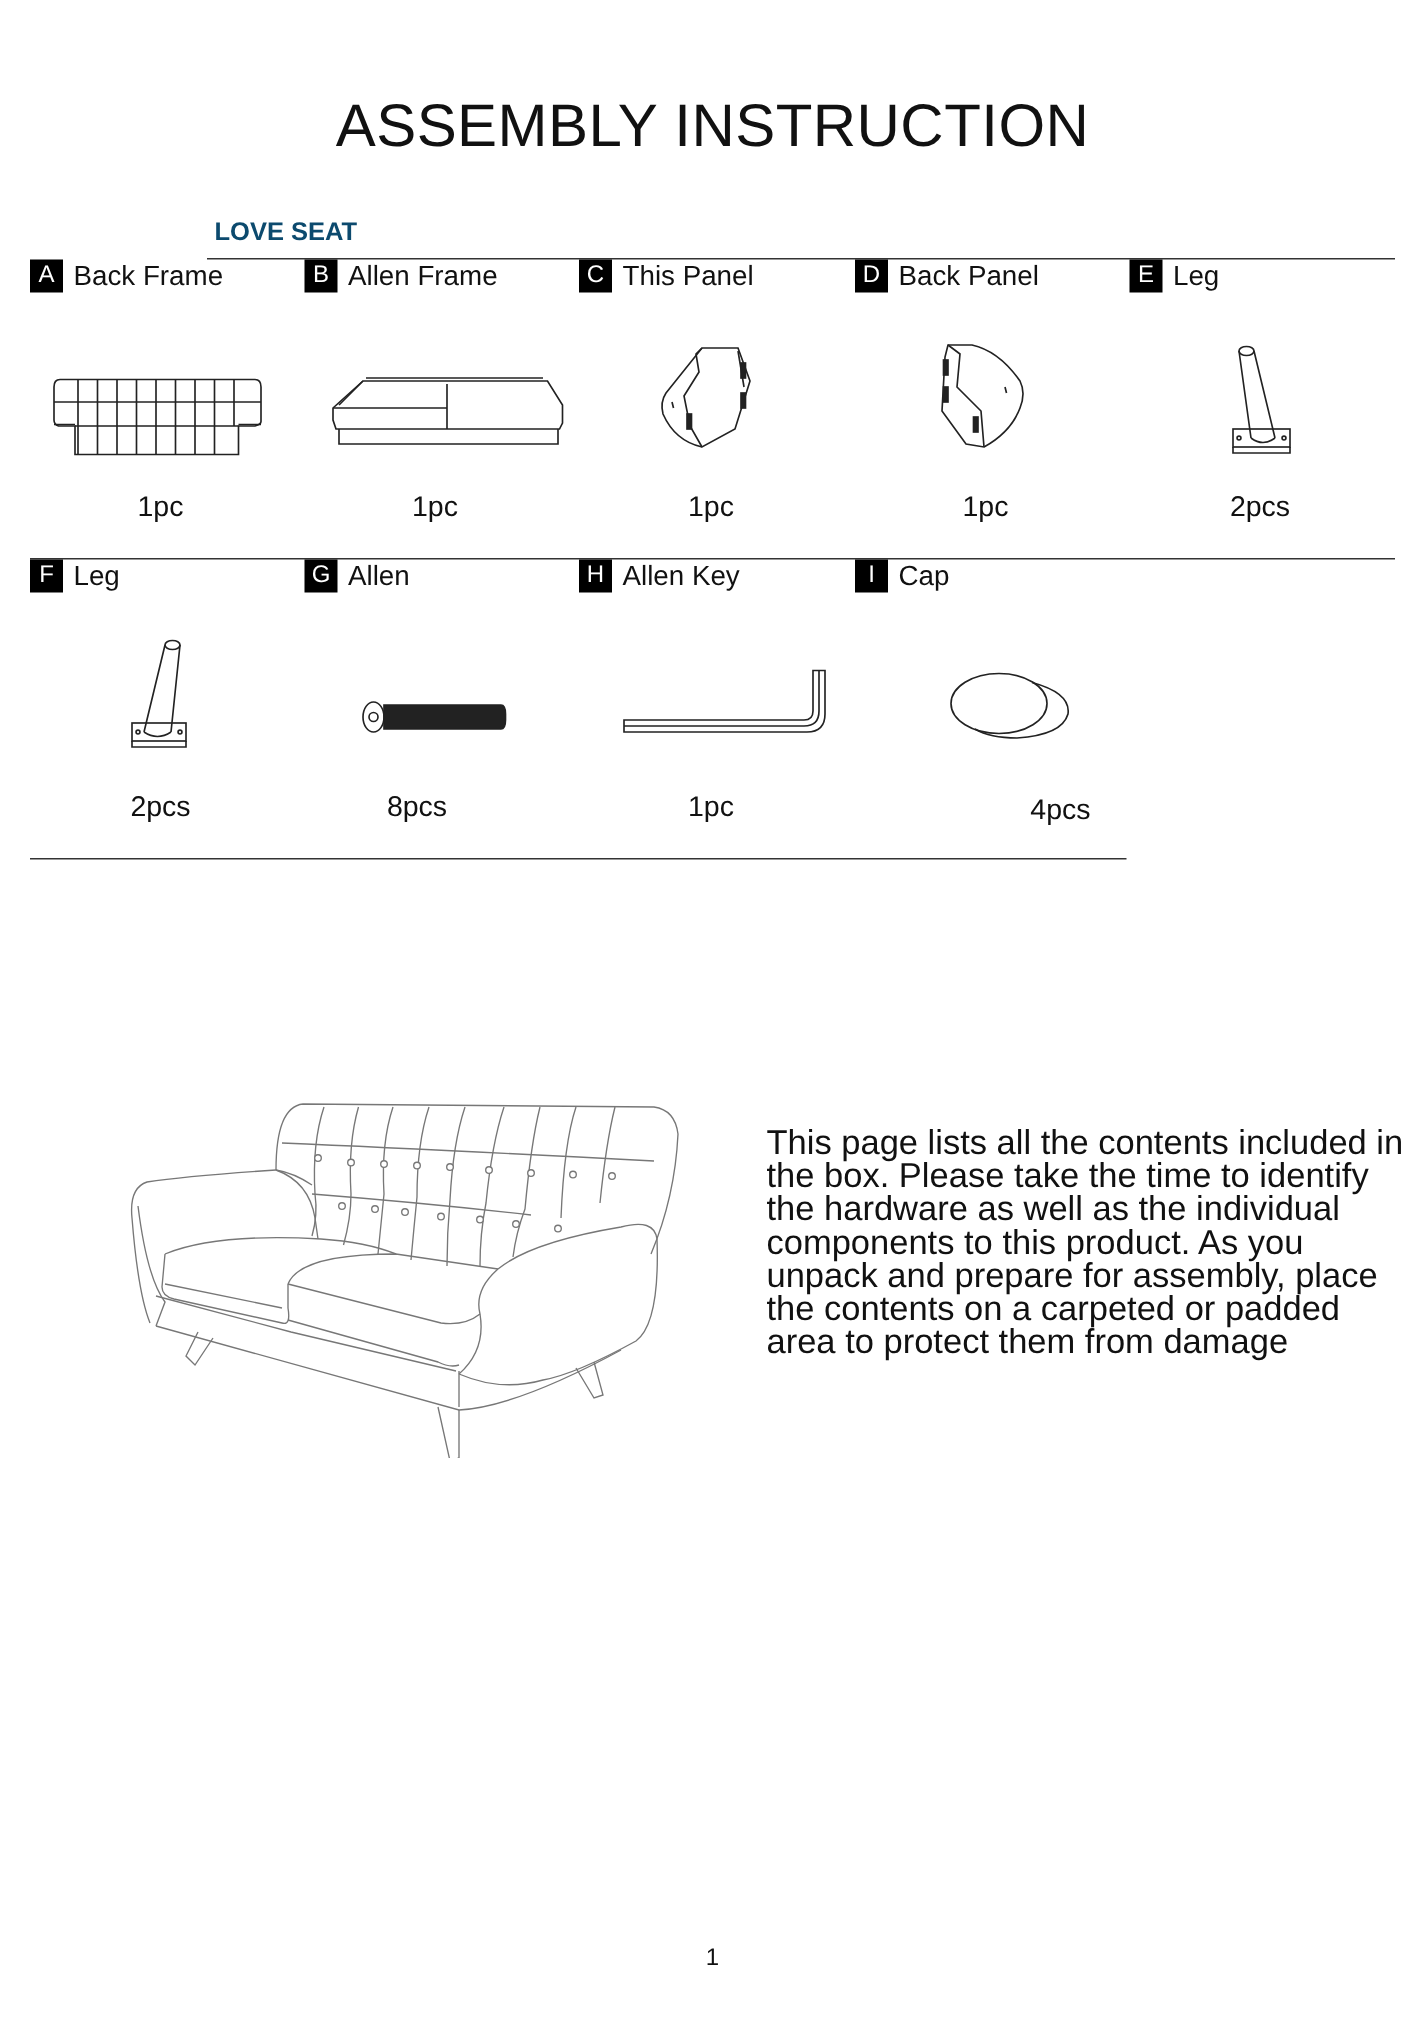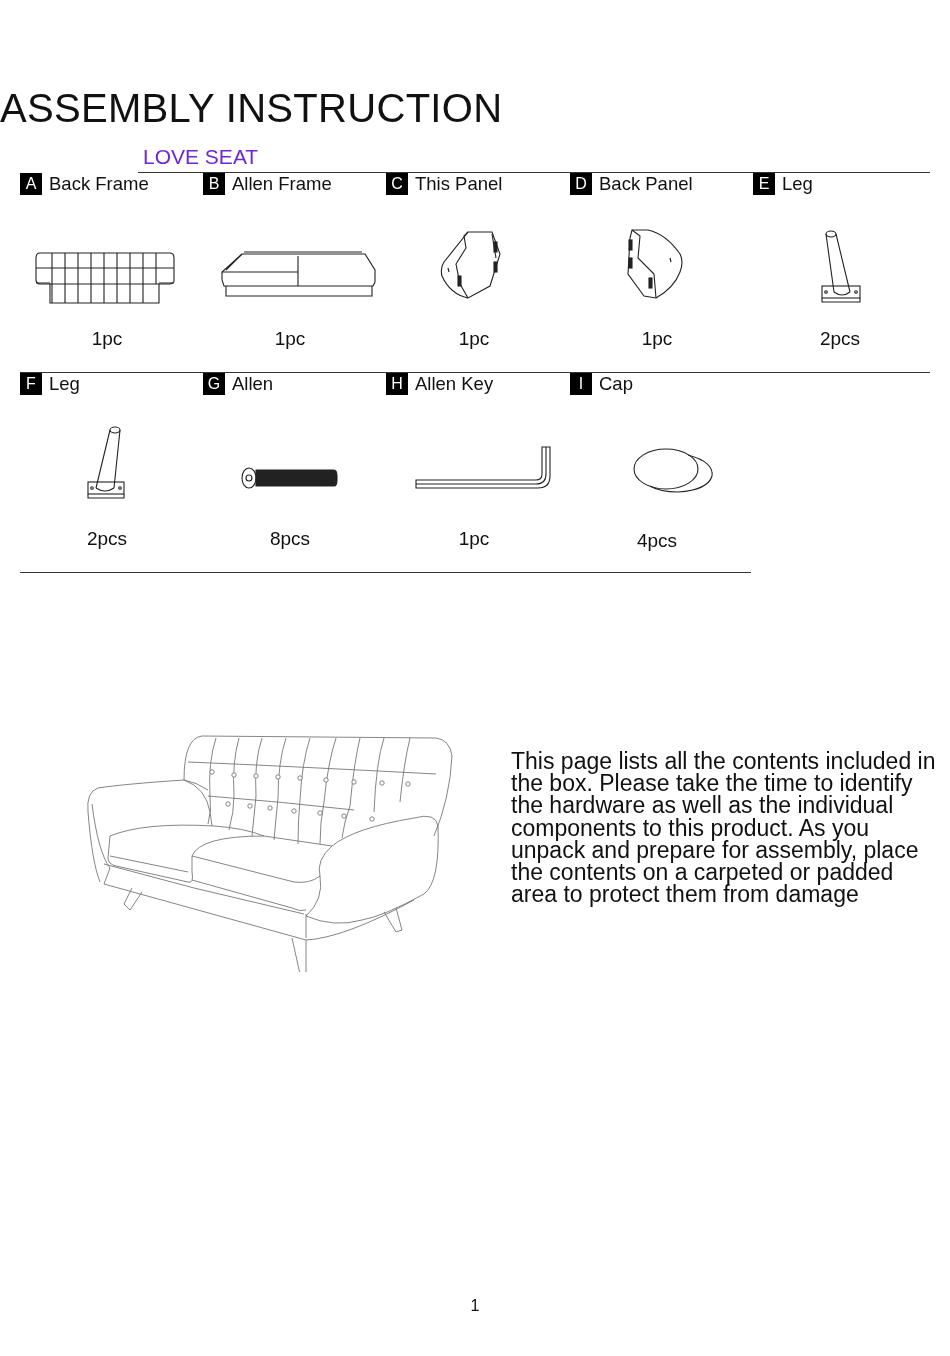--- a/index.html
+++ b/index.html
@@ -1,20 +1,20 @@
 <!DOCTYPE html>
 <html><head>
 <meta charset="utf-8">
 <style>
   html, body { margin:0; padding:0; background:#ffffff; }
   body { width:950px; height:1356px; position:relative; overflow:hidden;
          font-family:"Liberation Sans", "DejaVu Sans", sans-serif; color:#111; }
   .abs { position:absolute; }
-  .title { left:0; width:950px; top:62px; text-align:left; font-size:40px; letter-spacing:0.3px; color:#111;margin-top:24px; }
-  .subtitle { left:143px; top:145px; font-size:21px; font-weight:normal; color:#6d28d9; }
+  .title { left:0; width:950px; top:62px; text-align:center; font-size:40px; letter-spacing:0.3px; color:#111; }
+  .subtitle { left:143px; top:145px; font-size:17px; font-weight:bold; color:#0c4a6e; }
   .hline { position:absolute; height:0; border-top:1.5px solid #333; }
   .part-label { position:absolute; display:flex; align-items:center; height:22px; font-size:18.5px; color:#111; white-space:nowrap; }
   .part-label .badge { display:inline-flex; align-items:center; justify-content:center;
          width:22px; height:22px; background:#000; color:#fff; font-size:16px; margin-right:7px; }
   .qty { position:absolute; width:140px; text-align:center; font-size:19px; color:#111; }
   .art { position:absolute; }
   .desc { left:511px; top:750px; width:430px; font-size:23px; line-height:22.2px; color:#111; }
   .pagenum { left:0; width:950px; text-align:center; top:1297px; font-size:16px; color:#111; }
 </style>
 </head>
@@ -125,21 +125,21 @@
 <div>
   <div class="part-label" style="left:203px; top:373px;">
     <span class="badge">G</span>
     <span>Allen</span>
   </div>
   <svg class="art" style="left:240px; top:464px;" width="100" height="30" viewBox="0 0 100 30" fill="none" stroke="#222" stroke-width="1.1">
     <ellipse cx="9" cy="14" rx="7" ry="10"></ellipse>
     <circle cx="9" cy="14" r="3"></circle>
     <path d="M16 6 H94 Q97 6 97 12 V16 Q97 22 94 22 H16 Z" fill="#222"></path>
   </svg>
-  <div class="qty" style="left:220px; top:528px;">8pcs</div>
+  <div class="qty" style="left:208px; top:528px;">8pcs</div>
 </div>
 
 <div>
   <div class="part-label" style="left:386px; top:373px;">
     <span class="badge">H</span>
     <span>Allen Key</span>
   </div>
   <svg class="art" style="left:414px; top:444px;" width="138" height="50" viewBox="0 0 138 50" fill="none" stroke="#222" stroke-width="1.1">
     <path d="M2 36 H122 Q128 36 128 30 V3 H136 V32 Q136 44 124 44 H2 Z"></path>
     <path d="M2 40 H122 Q132 40 132 30 V3"></path>
@@ -149,21 +149,21 @@
 
 <div>
   <div class="part-label" style="left:570px; top:373px;">
     <span class="badge">I</span>
     <span>Cap</span>
   </div>
   <svg class="art" style="left:632px; top:446px;" width="84" height="50" viewBox="0 0 84 50" fill="none" stroke="#222" stroke-width="1.1">
     <ellipse cx="34" cy="23" rx="32" ry="20"></ellipse>
     <path d="M56 9 Q82 16 80 30 Q76 44 46 46 Q28 46 18 40"></path>
   </svg>
-  <div class="qty" style="left:587px; top:530px;">4pcs</div>
+  <div class="qty" style="left:587px; top:530px;text-align:right;">4pcs</div>
 </div>
 
 <svg class="art" style="left:84px; top:732px;" width="372" height="240" viewBox="0 0 372 240" fill="none" stroke="#777" stroke-width="0.9">
 
   <path d="M100 48 Q100 6 118 4 L352 6 Q366 8 368 24 Q366 66 350 104"></path>
   <path d="M100 48 Q112 50 124 58"></path>
 
   <path d="M104 30 Q200 34 352 42"></path>
   <path d="M124 64 Q200 70 270 78"></path>
 

